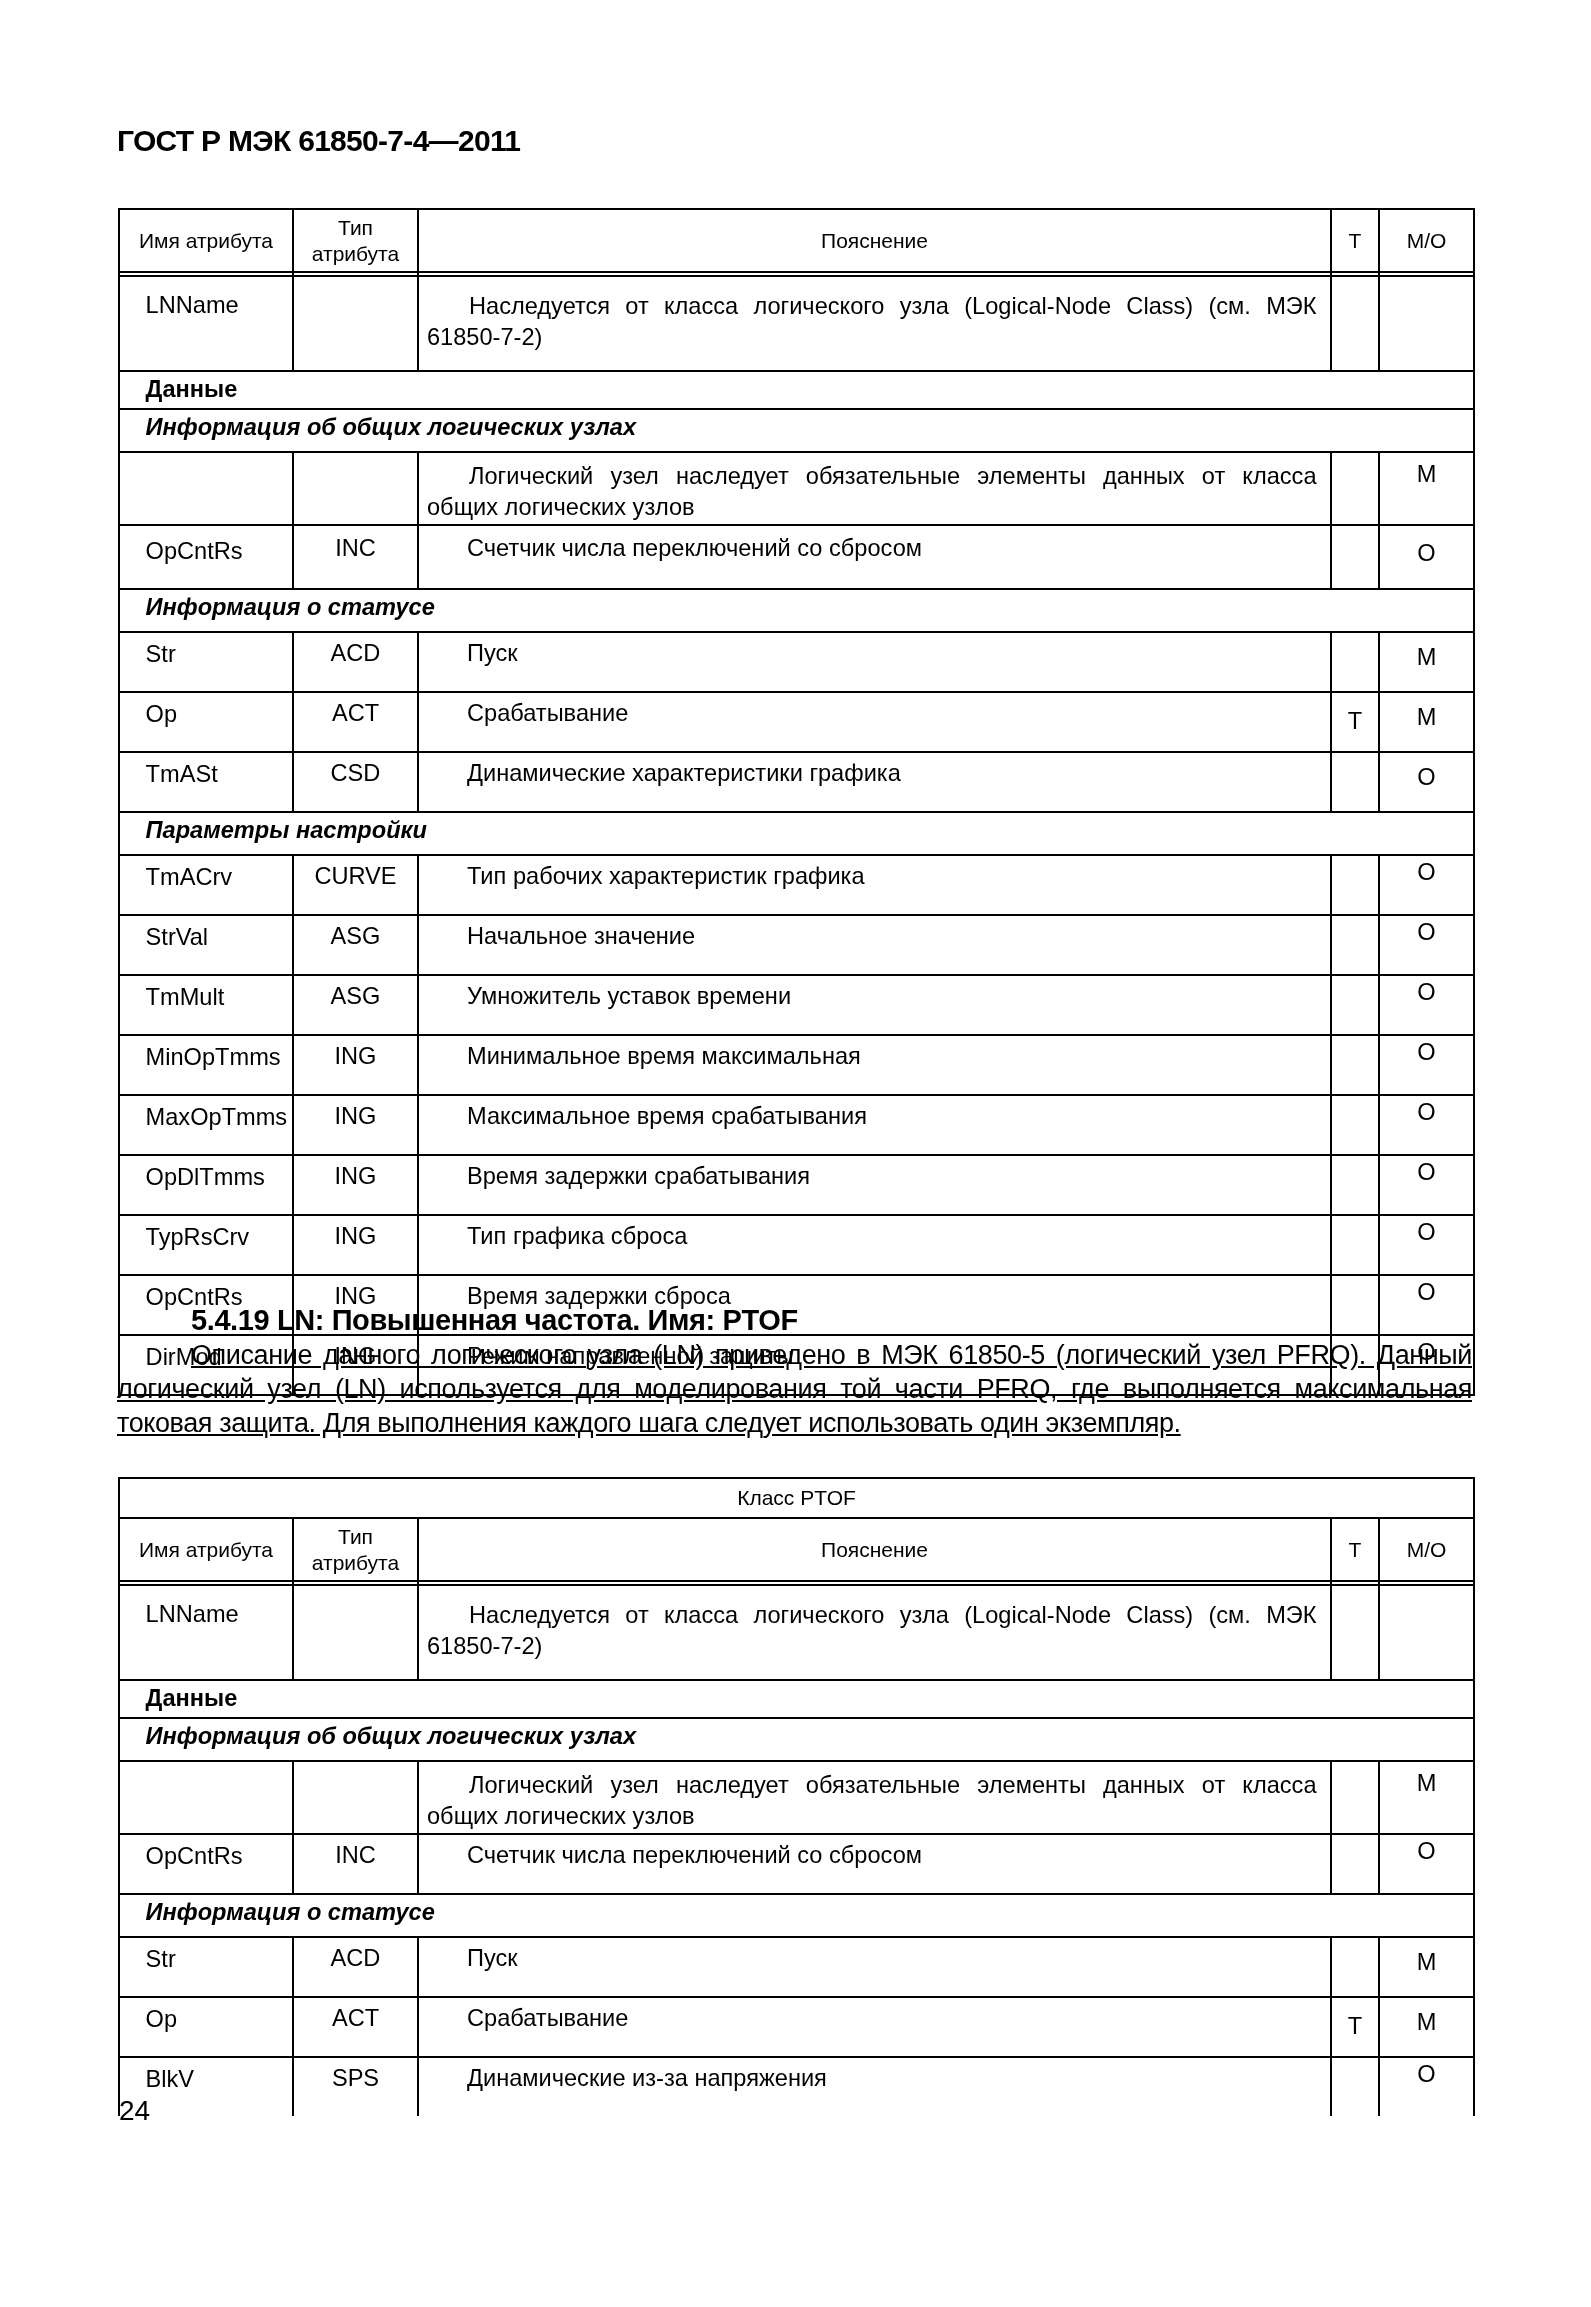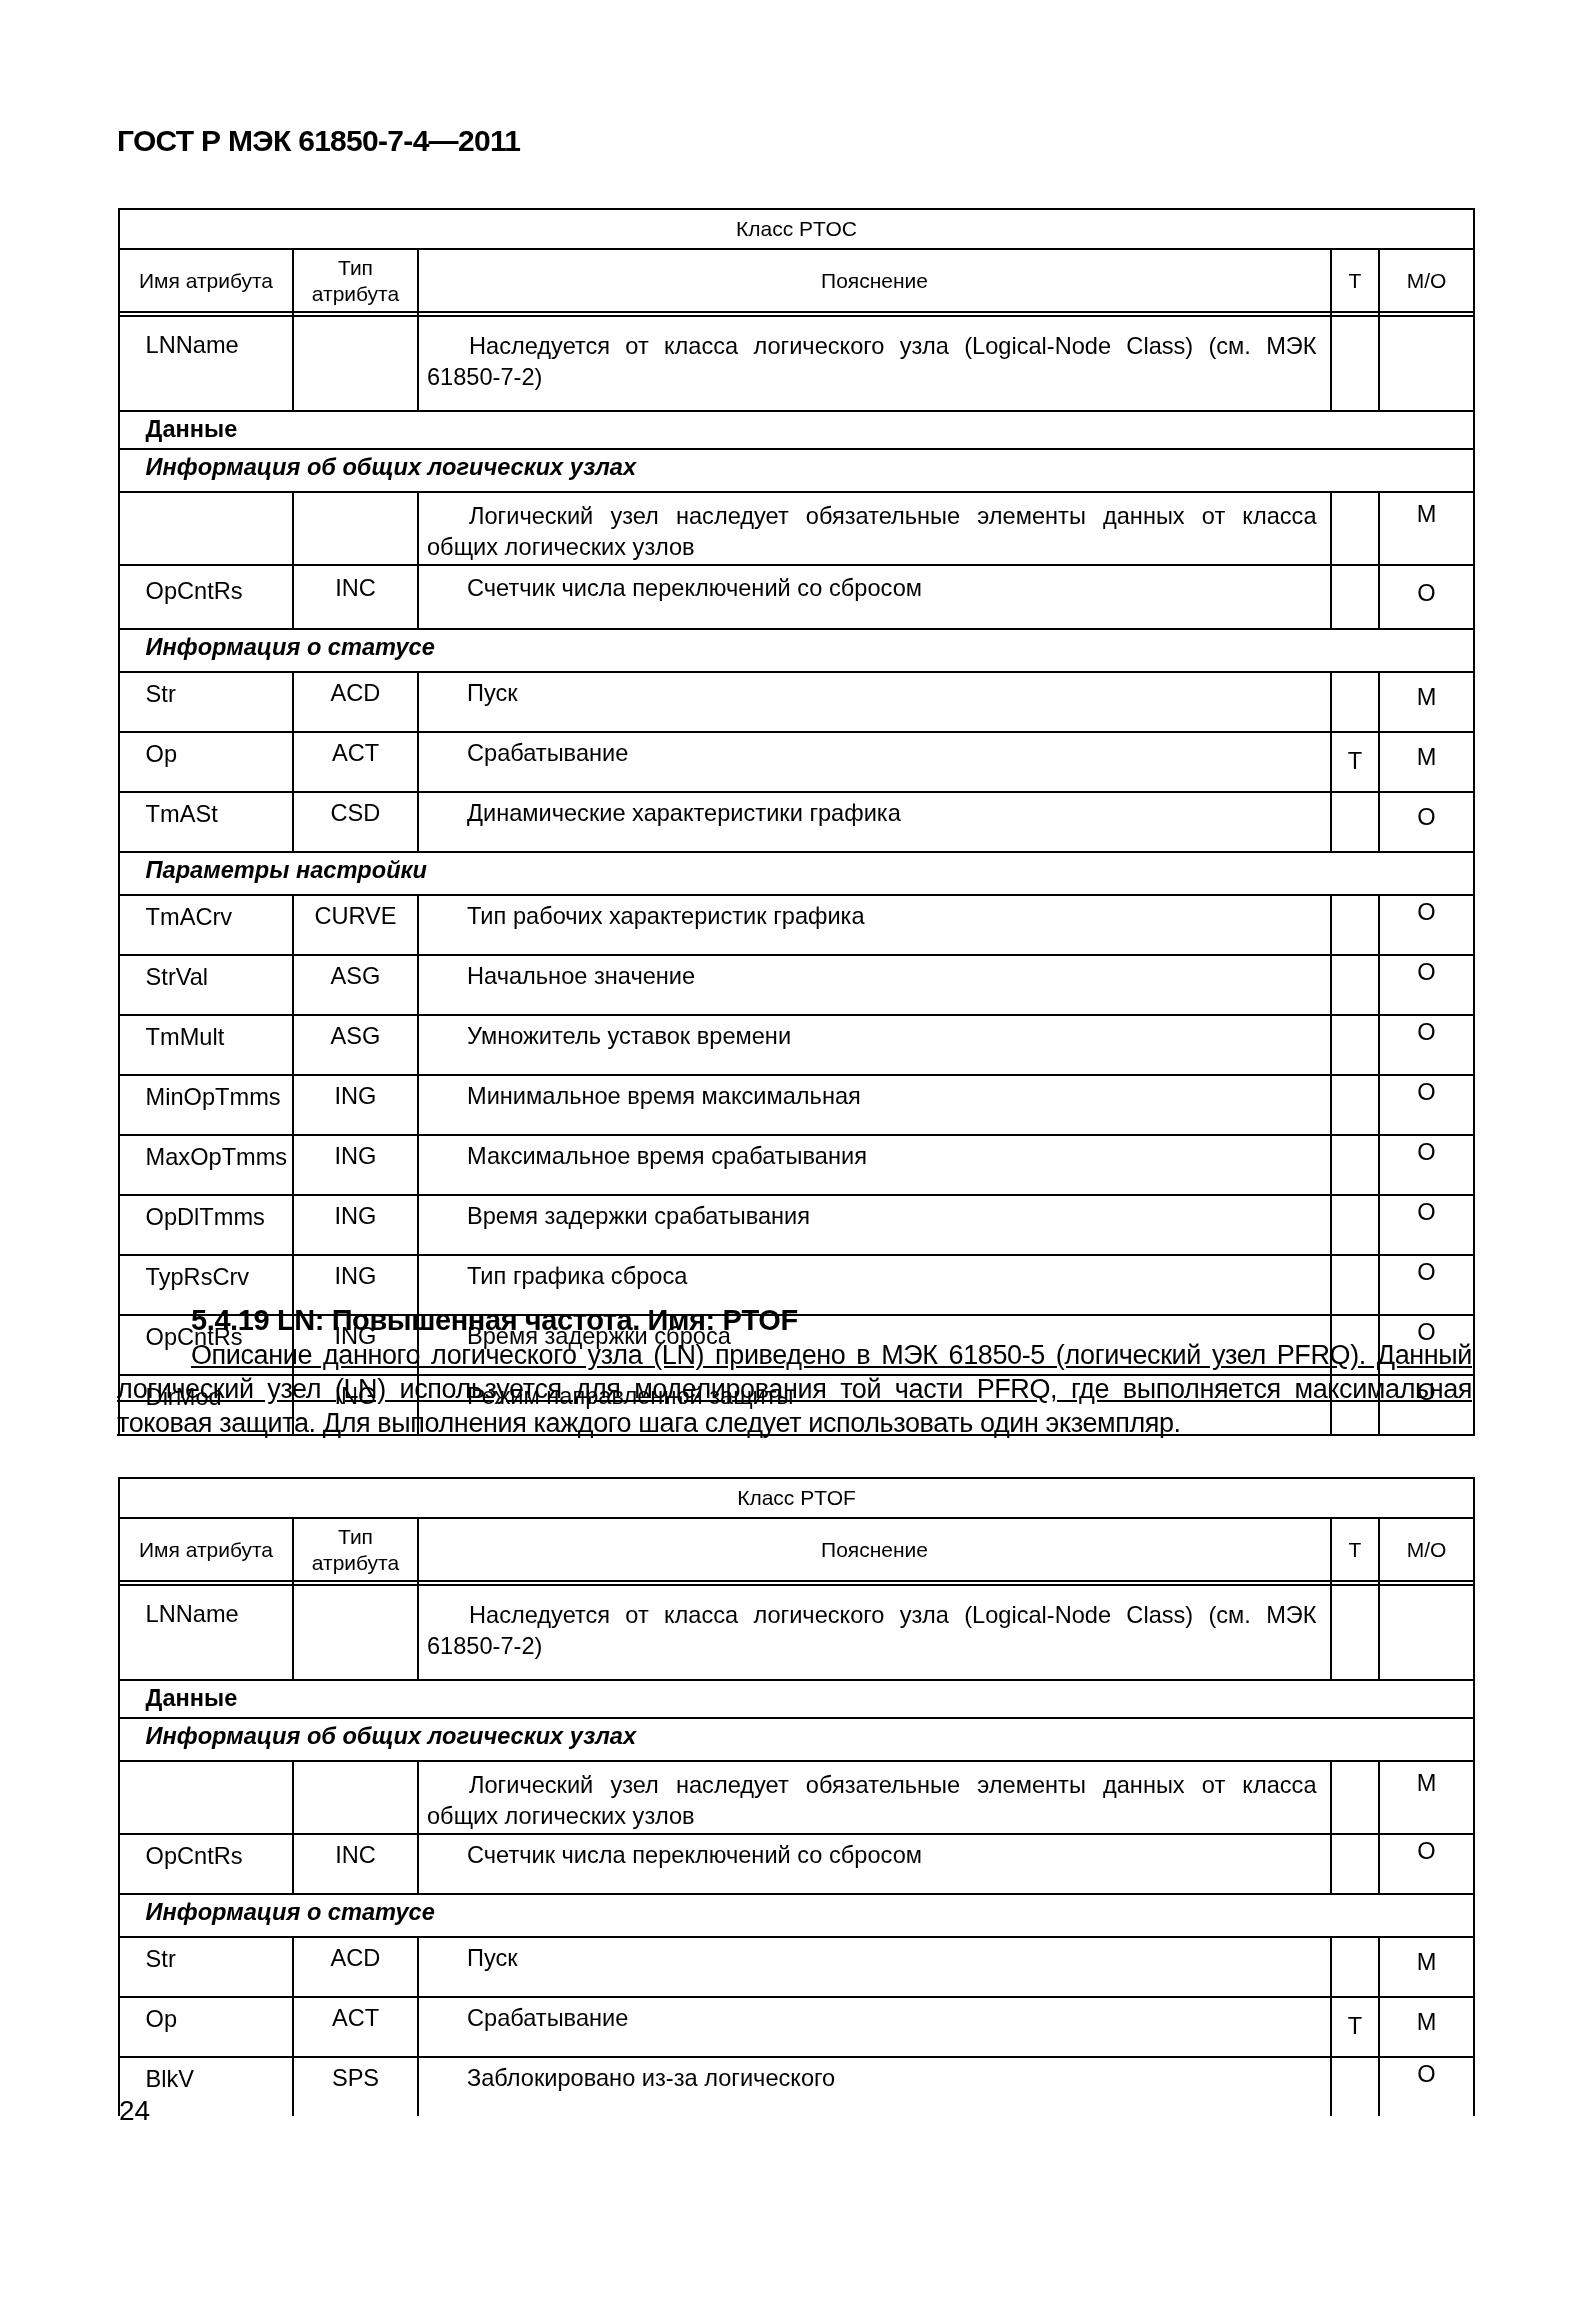--- a/index.html
+++ b/index.html
@@ -62,23 +62,20 @@
 
 <table class="doc-table" style="top:208px;">
   <colgroup>
       <col class="c-name">
       <col class="c-type">
       <col class="c-desc">
       <col class="c-t">
       <col class="c-mo">
     </colgroup>
   <tbody>
-      <tr class="class-row">
-    <td colspan="5">Класс PTOC</td>
-  </tr>
   <tr class="head-row">
     <td>Имя атрибута</td>
     <td><span>Тип</span><br><span>атрибута</span></td>
     <td>Пояснение</td>
     <td>T</td>
     <td>M/O</td>
   </tr>
   <tr class="spacer-row">
         <td></td>
         <td></td>
@@ -275,21 +272,21 @@
   <tr class="data-row">
     <td class="name">Op</td>
     <td class="type">ACT</td>
     <td class="desc">Срабатывание</td>
     <td class="t">T</td>
     <td class="mo">M</td>
   </tr>
   <tr class="data-row mo-top">
     <td class="name">BlkV</td>
     <td class="type">SPS</td>
-    <td class="desc">Заблокировано из-за логического</td>
+    <td class="desc">Динамические из-за напряжения</td>
     <td class="t"></td>
     <td class="mo">O</td>
   </tr>
 </tbody>
   </table>
 
 <div class="page-number">24</div>
 
 
 </body></html>

